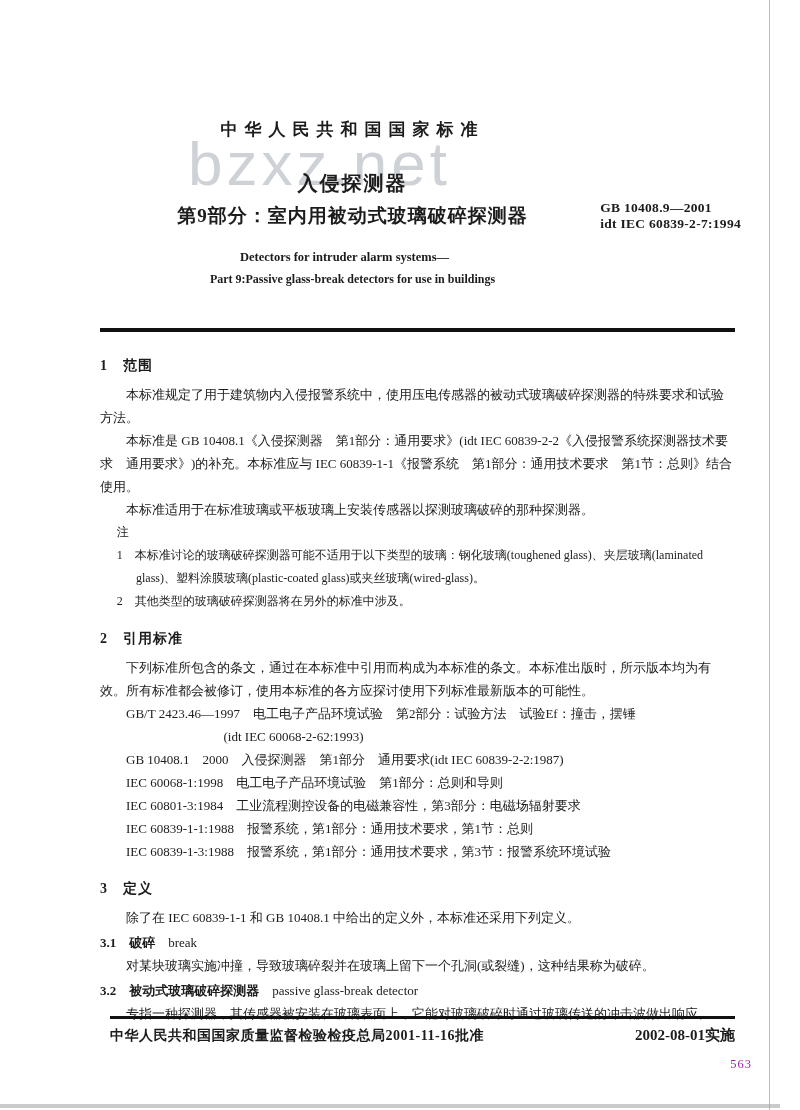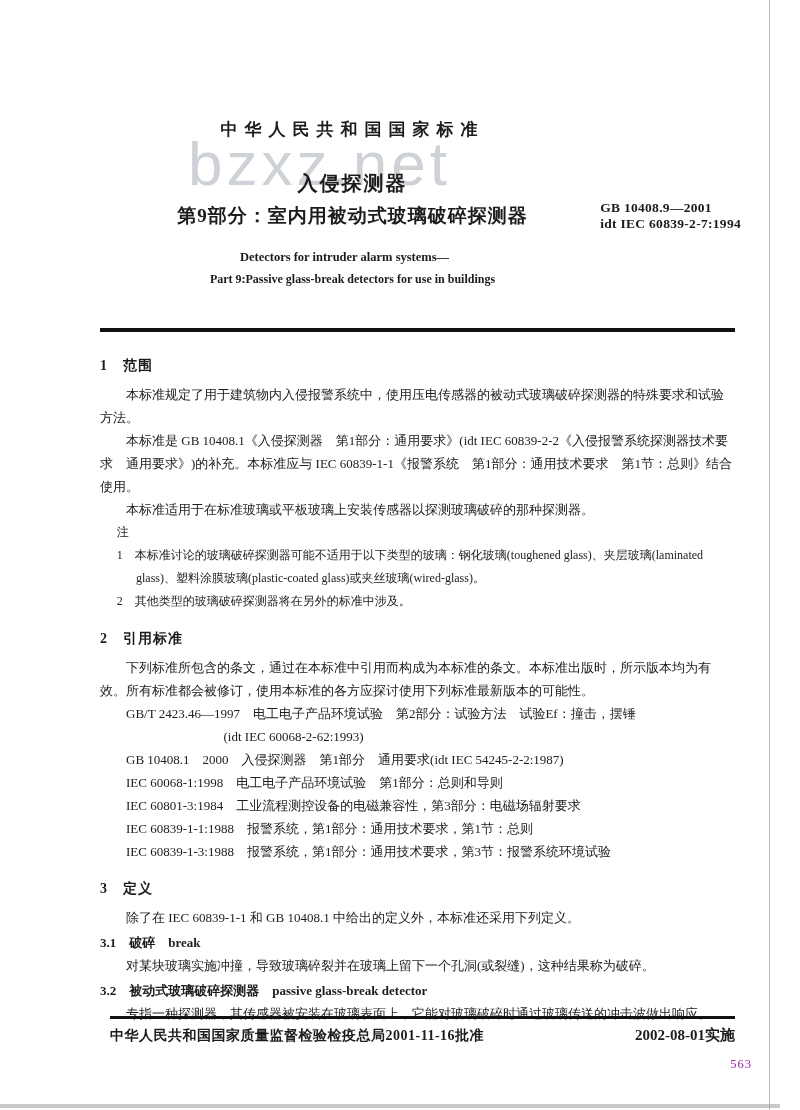--- a/index.html
+++ b/index.html
@@ -44,21 +44,21 @@
   
   .main { position:relative; font-size:13px; line-height:23px; }
   .sec-heading { font-size:14px; font-weight:bold; margin:14px 0 6px 0; letter-spacing:1px; }
   .para { text-indent:2em; }
   .note-label { margin-left:1.4em; font-size:12px; }
   .note-item { font-size:12px; margin-left:1.4em; padding-left:1.6em; text-indent:-1.6em; line-height:23px; }
   .ref-item { margin-left:2em; }
   .ref-sub { margin-left:9.5em; }
   .def-head { font-weight:bold; margin-top:2px; }
   .def-num { margin-right:1em; }
-  .def-term-en { font-weight:bold; margin-left:1em;margin-top:48px; }
+  .def-term-en { font-weight:normal; margin-left:1em;margin-top:48px; }
 
   
   .footer { position:absolute; left:110px; right:65px; top:1016px; }
   .foot-rule { height:3px; background:#111; margin-bottom:7px; }
   .foot-row { display:flex; justify-content:space-between; align-items:baseline; }
   .foot-approval { font-size:14px; font-weight:bold; letter-spacing:.5px; }
   .foot-impl { font-size:15px; font-weight:bold; }
   .page-num { position:absolute; right:48px; top:1057px; font-size:12.5px; color:#a21caf; letter-spacing:1px; }
 </style>
 </head>
@@ -89,21 +89,21 @@
       <div class="para">本标准是 GB 10408.1《入侵探测器　第1部分：通用要求》(idt IEC 60839-2-2《入侵报警系统探测器技术要求　通用要求》)的补充。本标准应与 IEC 60839-1-1《报警系统　第1部分：通用技术要求　第1节：总则》结合使用。</div>
       <div class="para">本标准适用于在标准玻璃或平板玻璃上安装传感器以探测玻璃破碎的那种探测器。</div>
       <div class="note-label">注</div>
       <div class="note-item">1　本标准讨论的玻璃破碎探测器可能不适用于以下类型的玻璃：钢化玻璃(toughened glass)、夹层玻璃(laminated glass)、塑料涂膜玻璃(plastic-coated glass)或夹丝玻璃(wired-glass)。</div>
       <div class="note-item">2　其他类型的玻璃破碎探测器将在另外的标准中涉及。</div>
 
       <div class="sec-heading">2　引用标准</div>
       <div class="para">下列标准所包含的条文，通过在本标准中引用而构成为本标准的条文。本标准出版时，所示版本均为有效。所有标准都会被修订，使用本标准的各方应探讨使用下列标准最新版本的可能性。</div>
       <div class="ref-item">GB/T 2423.46—1997　电工电子产品环境试验　第2部分：试验方法　试验Ef：撞击，摆锤</div>
       <div class="ref-item ref-sub">(idt IEC 60068-2-62:1993)</div>
-      <div class="ref-item">GB 10408.1　2000　入侵探测器　第1部分　通用要求(idt IEC 54245-2-2:1987)</div>
+      <div class="ref-item">GB 10408.1　2000　入侵探测器　第1部分　通用要求(idt IEC 60839-2-2:1987)</div>
       <div class="ref-item">IEC 60068-1:1998　电工电子产品环境试验　第1部分：总则和导则</div>
       <div class="ref-item">IEC 60801-3:1984　工业流程测控设备的电磁兼容性，第3部分：电磁场辐射要求</div>
       <div class="ref-item">IEC 60839-1-1:1988　报警系统，第1部分：通用技术要求，第1节：总则</div>
       <div class="ref-item">IEC 60839-1-3:1988　报警系统，第1部分：通用技术要求，第3节：报警系统环境试验</div>
 
       <div class="sec-heading">3　定义</div>
       <div class="para">除了在 IEC 60839-1-1 和 GB 10408.1 中给出的定义外，本标准还采用下列定义。</div>
 
       <div class="def-head">
         <span class="def-num">3.1</span><span>破碎</span><span class="def-term-en">break</span>

